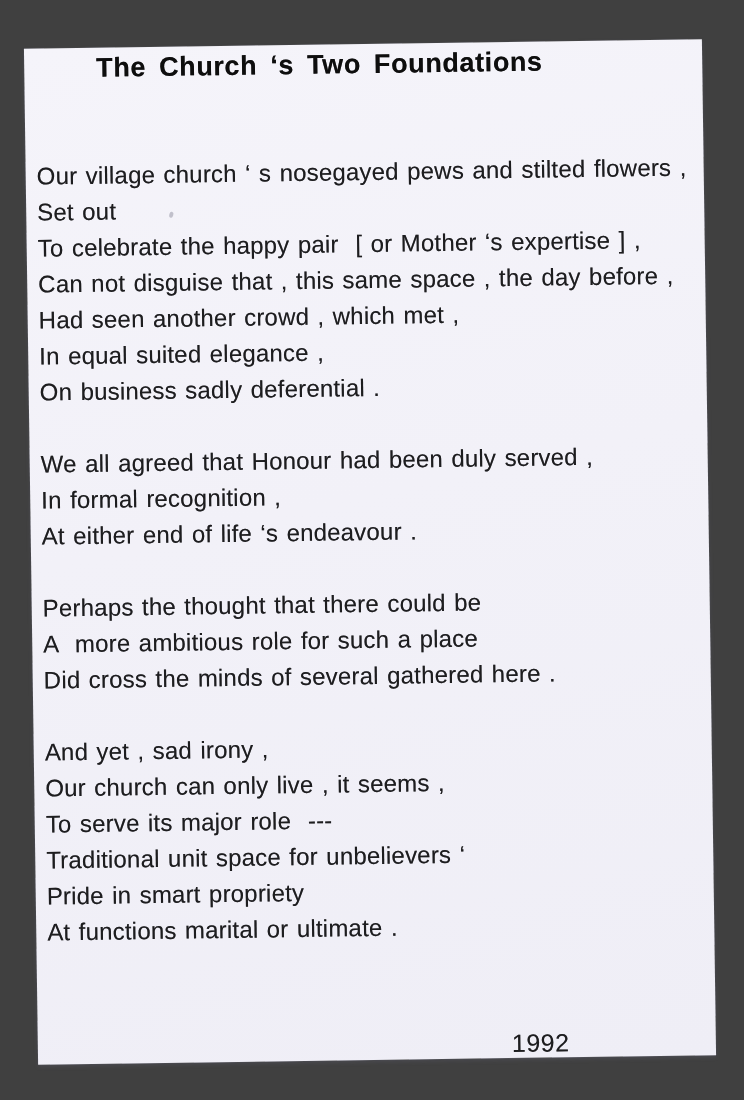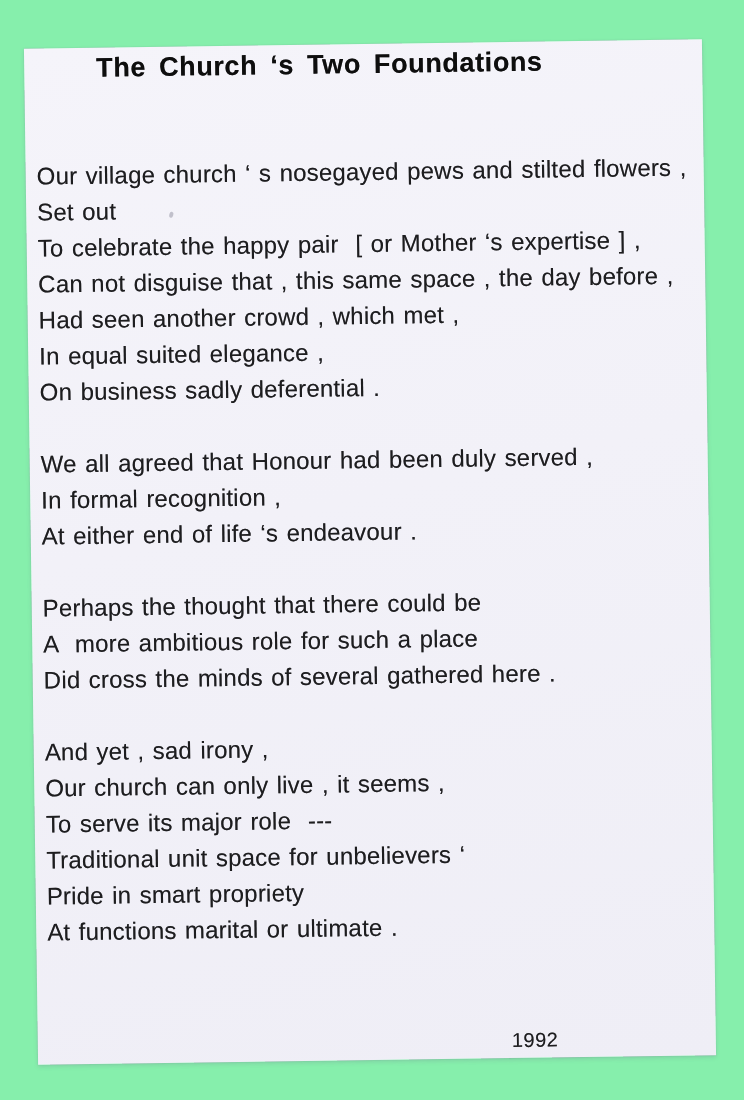--- a/index.html
+++ b/index.html
@@ -10,21 +10,21 @@
     width: 744px;
     height: 1100px;
     position: relative;
     background: #ffffff;
     overflow: hidden;
     font-family: "Liberation Sans", sans-serif;
   }
   .scan-bg {
     position: absolute;
     inset: 0;
-    background: #86efac;
+    background: #404040;
   }
   .paper {
     position: absolute;
     left: 31px;
     top: 44px;
     width: 678px;
     height: 1016px;
     background: linear-gradient(168deg, #f5f4fa 0%, #f2f1f8 45%, #efeef6 100%);
     transform: rotate(-0.8deg);
     transform-origin: center center;
@@ -62,21 +62,21 @@
     color: #1d1d1f;
     letter-spacing: 0.2px;
     word-spacing: 1.5px;
     white-space: pre;
     text-shadow: 0 0 0.6px rgba(25,25,30,0.5);
   }
   .year {
     position: absolute;
     left: 474px;
     top: 987px;
-    font-size: 20px;
+    font-size: 25px;
     color: #1d1d1f;
     letter-spacing: 0.5px;
     text-shadow: 0 0 0.6px rgba(25,25,30,0.5);
     text-align: right;
   }
   .speck {
     position: absolute;
     left: 143px;
     top: 165px;
     width: 4px;

